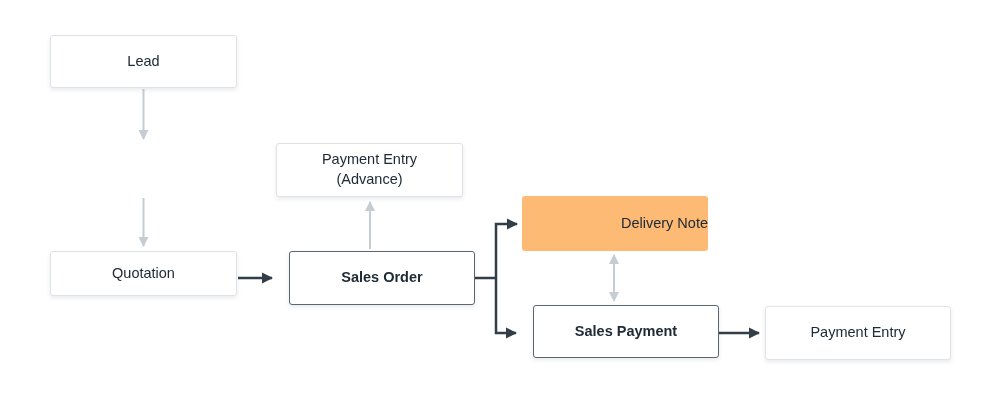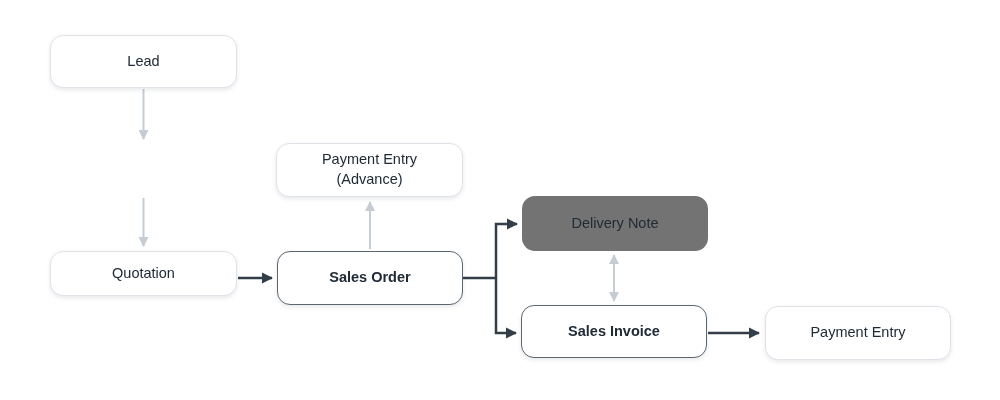--- a/index.html
+++ b/index.html
@@ -31,43 +31,45 @@
     stroke: #c5ccd3;
     stroke-width: 2;
     fill: none;
     stroke-linejoin: miter;
   }
   .node {
     position: absolute;
     box-sizing: border-box;
     background: #ffffff;
     border: 1px solid #dfe3e8;
-    border-radius: 13px;
+    border-radius: 3px;
     box-shadow: 0 2px 4px rgba(33, 44, 66, 0.10);
     display: flex;
     align-items: center;
     justify-content: center;
     text-align: center;
   }
   .node .label {
     font-size: 14.5px;
     color: #202b36;
     line-height: 1.35;
     white-space: pre-line;
   }
   .node--strong {
     border: 1.5px solid #5b6670;
+    margin-left: 12px;
   }
   .node--strong .label {
     font-weight: 700;
   }
   .node--filled {
-    background: #737373;
+    background: #fdba74;
     border: none;
     box-shadow: none;
+    justify-content: flex-end;
   }
 </style>
 </head>
 <body>
 
 <div class="canvas">
 
   <svg class="edges" viewBox="0 0 1000 400" xmlns="http://www.w3.org/2000/svg">
     <defs>
       <marker id="mDark" viewBox="0 0 10 10" refX="9" refY="5" markerWidth="4.5" markerHeight="4.5" orient="auto-start-reverse">
@@ -113,20 +115,20 @@
 
   <div class="node node--strong" style="left:277px; top:251px; width:186px; height:54px">
     <span class="label">Sales Order</span>
   </div>
 
   <div class="node node--filled" style="left:522px; top:196px; width:186px; height:55px">
     <span class="label">Delivery Note</span>
   </div>
 
   <div class="node node--strong" style="left:521px; top:305px; width:186px; height:53px">
-    <span class="label">Sales Invoice</span>
+    <span class="label">Sales Payment</span>
   </div>
 
   <div class="node" style="left:765px; top:306px; width:186px; height:54px">
     <span class="label">Payment Entry</span>
   </div>
 
 </div>
 
 </body></html>

